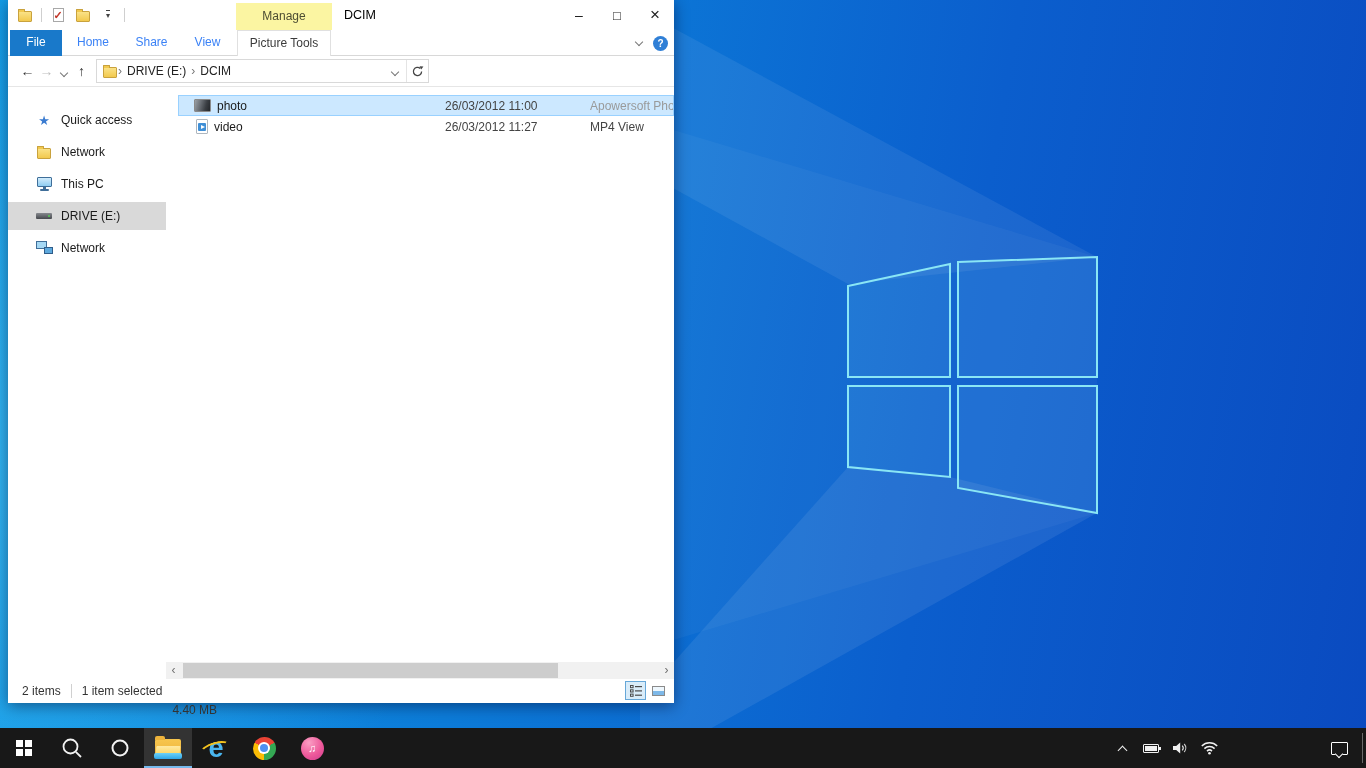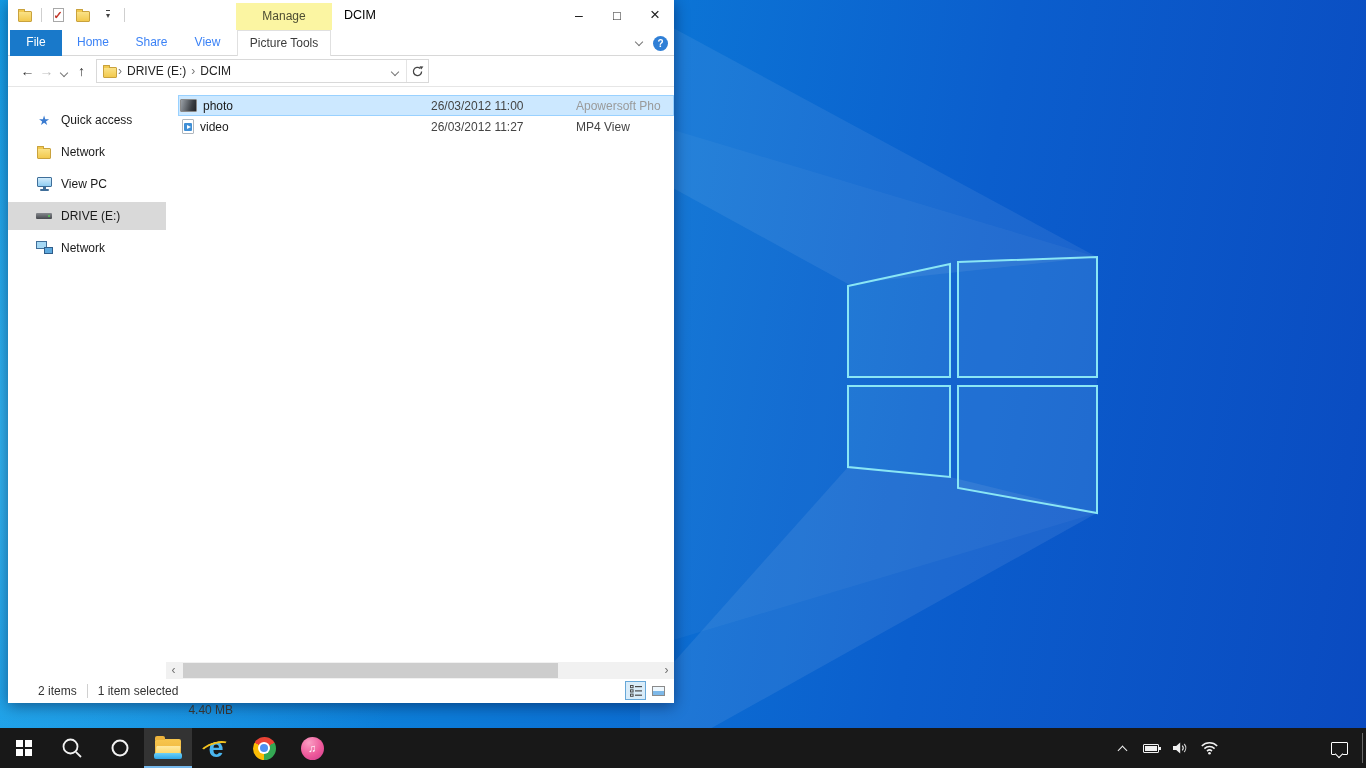--- a/index.html
+++ b/index.html
@@ -103,21 +103,21 @@
   .filelist { position:relative; flex:1; overflow:hidden; }
   .lheader { position:relative; display:flex; height:26px; color:#444; }
   .hcell { display:flex; align-items:center; border-right:1px solid #ececec; }
   .hc-name { width:274px; padding-left:20px; }
   .hc-date { width:145px; padding-left:7px; }
   .hc-type { flex:1; padding-left:8px; border-right:none; }
   .sort-caret { position:absolute; left:128px; top:3px; width:6px; height:6px;
     border-right:1.3px solid #9a9a9a; border-bottom:1.3px solid #9a9a9a; transform:rotate(-135deg); }
 
   .rows { margin-top:7px; }
-  .frow { display:flex; align-items:center; height:21px; margin-left:12px; padding-left:2px; }
+  .frow { display:flex; align-items:center; height:21px; margin-left:12px; padding-left:16px; }
   .frow.selected { background:#cce8ff; outline:1px solid #99d1ff; outline-offset:-1px; }
   .cell-name { display:flex; align-items:center; width:251px; }
   .cell-name .fname { margin-left:6px; }
   .cell-date { width:145px; color:#444; }
   .cell-type { flex:1; white-space:nowrap; overflow:hidden; color:#444; }
   .cell-type.dim { color:#9a9a9a; }
 
   .icon-photo { width:17px; height:13px; border:1px solid #8a8a8a; border-radius:1px;
     background:linear-gradient(105deg,#9aa0a6 0%,#6b7076 35%,#3a3e43 70%,#23262a 100%); }
   .icon-video { position:relative; width:12px; height:15px; margin-left:2px; background:#fff;
@@ -126,21 +126,21 @@
   .icon-video .clip::after { content:''; position:absolute; left:3px; top:1.5px;
     border-left:4px solid #fff; border-top:2.5px solid transparent; border-bottom:2.5px solid transparent; }
 
   
   .hscroll { position:absolute; left:158px; right:0; bottom:0; height:17px; background:#f1f1f1; display:flex; align-items:center; }
   .hs-arrow { width:15px; text-align:center; color:#6f6f6f; font-size:12px; line-height:17px; flex:none; }
   .hs-track { position:relative; flex:1; height:17px; }
   .hs-thumb { position:absolute; left:2px; top:1px; width:375px; height:15px; background:#cdcdcd; }
 
   
-  .statusbar { position:absolute; left:16px; right:0; bottom:0; height:24px; background:#fff;
+  .statusbar { position:absolute; left:0; right:0; bottom:0; height:24px; background:#fff;
     display:flex; align-items:center; padding-left:14px; color:#333; }
   .vdiv { width:1px; height:14px; background:#d0d0d0; margin:0 10px; }
   .sb-size { margin-left:10px;margin-top:37px; }
   .view-btns { position:absolute; right:5px; top:2px; display:flex; gap:2px; }
   .vbtn { width:21px; height:19px; display:flex; align-items:center; justify-content:center; border:1px solid transparent; }
   .vbtn.active { background:#d9ecf9; border-color:#66a7d8; }
   .thumb-ico { width:13px; height:10px; border:1px solid #8a8a8a;
     background:linear-gradient(#eef7fd 0 45%, #7db8e8 45% 100%); }
 
   
@@ -275,21 +275,21 @@
         <div class="side-item">
           <span class="side-ico">
               <span class="folder-sm"></span>
             </span>
           <span class="side-label">Network</span>
         </div>
         <div class="side-item">
           <span class="side-ico">
               <span class="icon-pc"></span>
             </span>
-          <span class="side-label">View PC</span>
+          <span class="side-label">This PC</span>
         </div>
         <div class="side-item selected">
           <span class="side-ico">
               <span class="icon-drive"></span>
             </span>
           <span class="side-label">DRIVE (E:)</span>
         </div>
         <div class="side-item">
           <span class="side-ico">
               <span class="icon-net">

